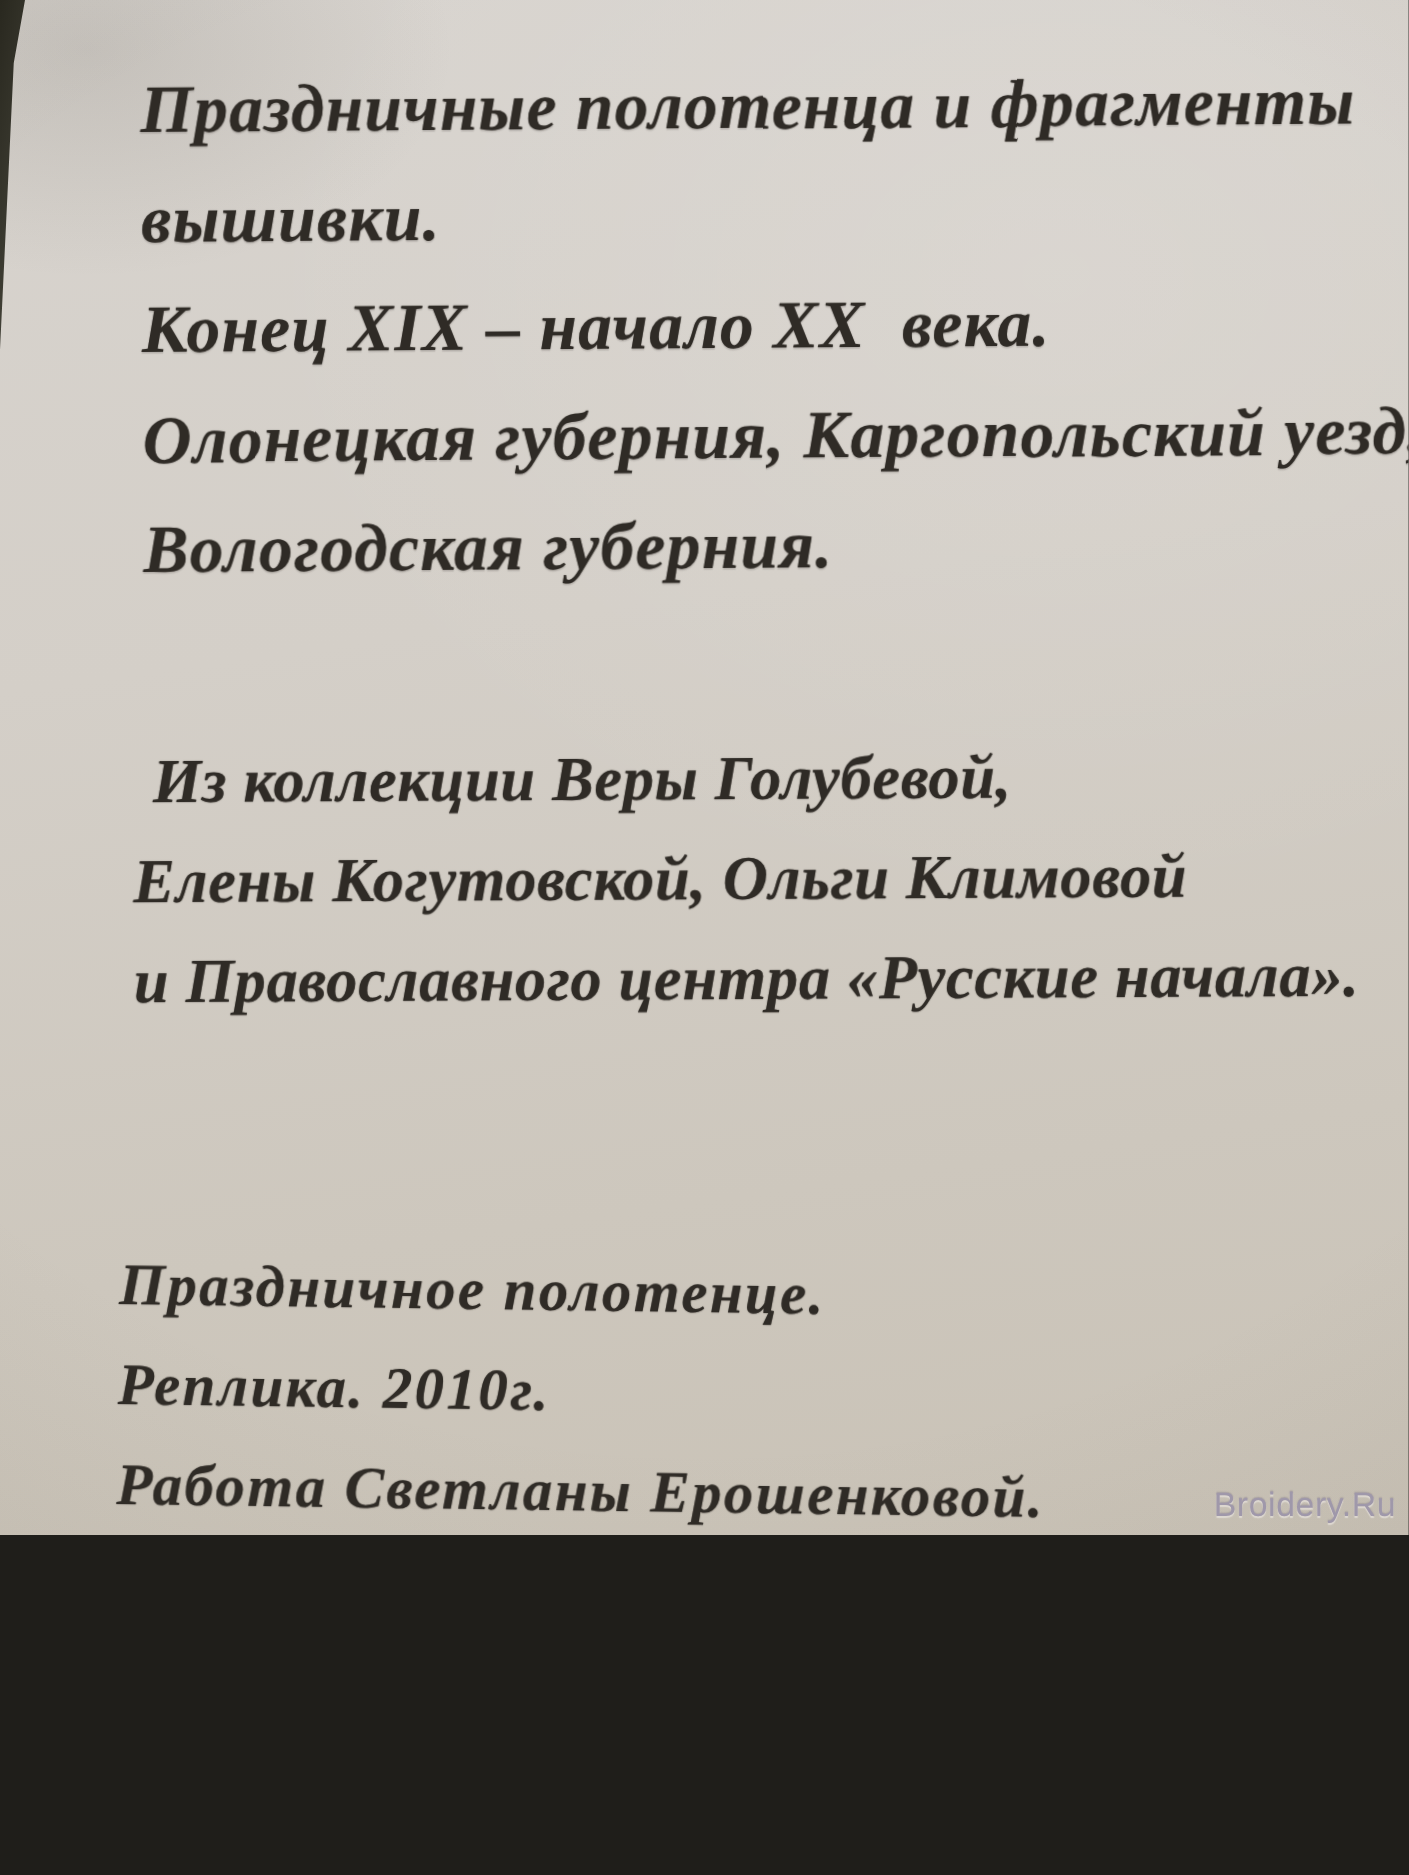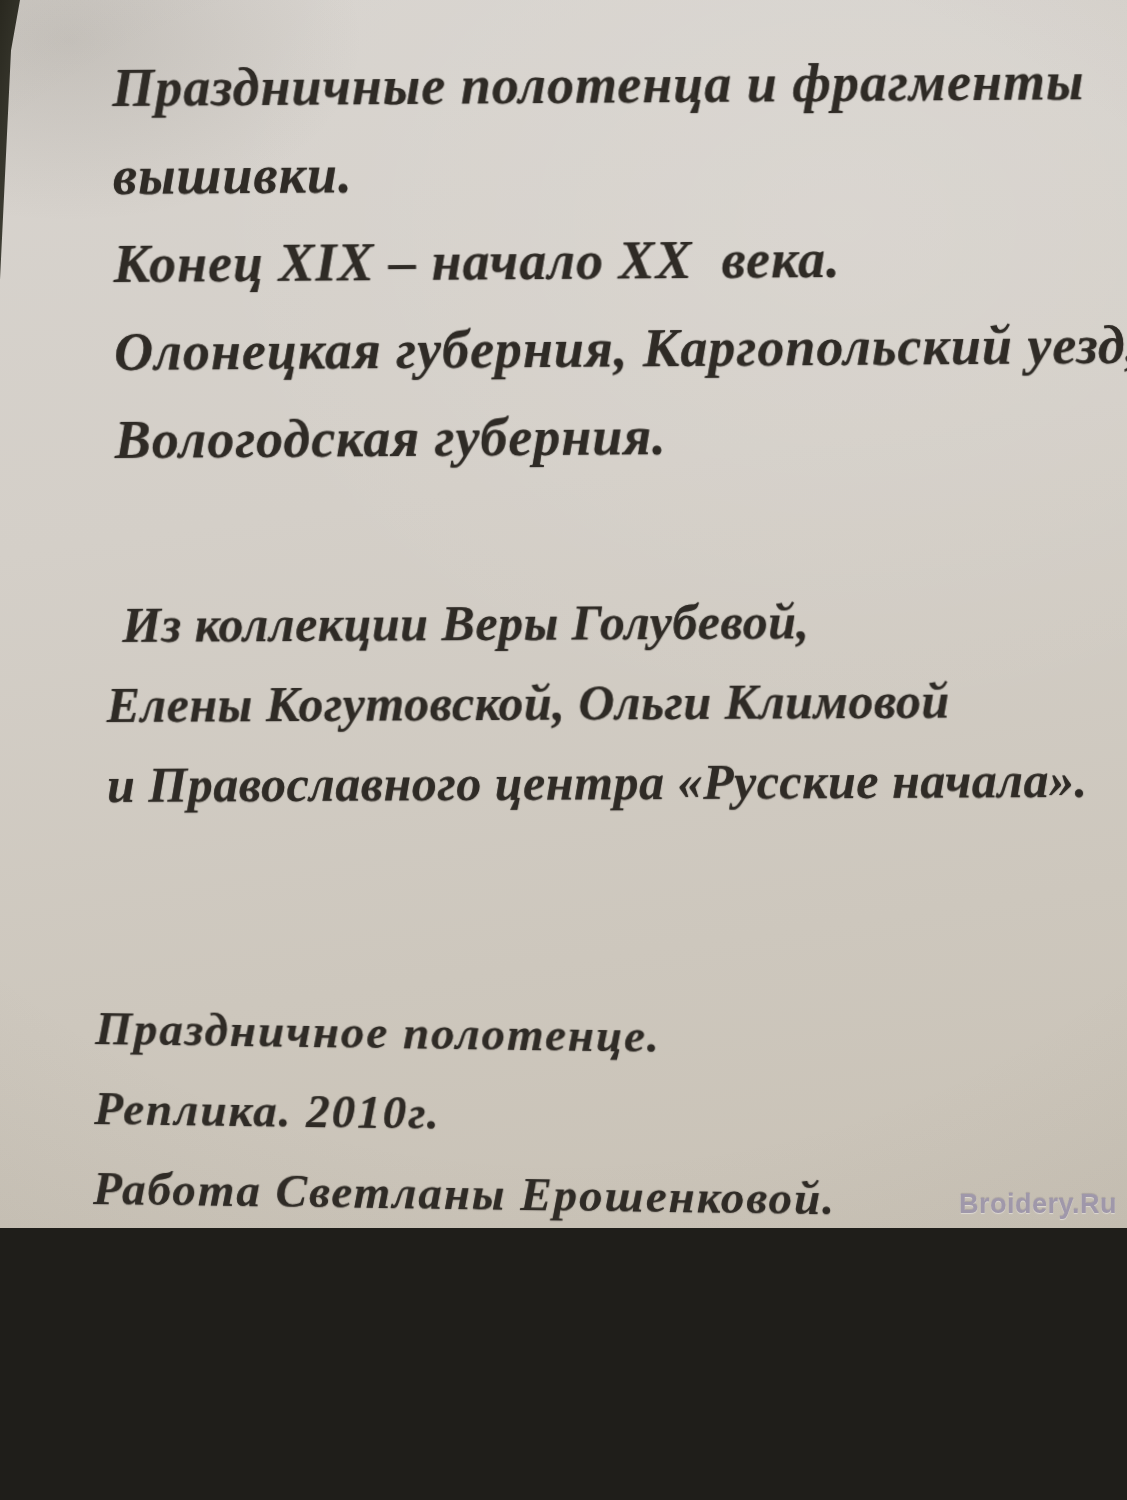--- a/index.html
+++ b/index.html
@@ -58,21 +58,21 @@
     top: 988px; left: 96px;
     font-size: 47px; line-height: 80px;
     letter-spacing: 2px;
     transform: rotate(0.8deg);
     transform-origin: left top;
   }
   .watermark {
     position: absolute;
     right: 10px; bottom: 8px;
     font-family: "Liberation Sans", "DejaVu Sans", sans-serif;
-    font-weight: bold;
+    font-weight: normal;
     font-size: 27px;
     letter-spacing: 0.5px;
     color: #9e96aa;
     text-shadow: 0 1px 1px rgba(236,232,228,0.7), 0 -1px 1px rgba(120,112,130,0.35);
     opacity: 0.95;
   }
 </style>
 </head>
 <body>
 

